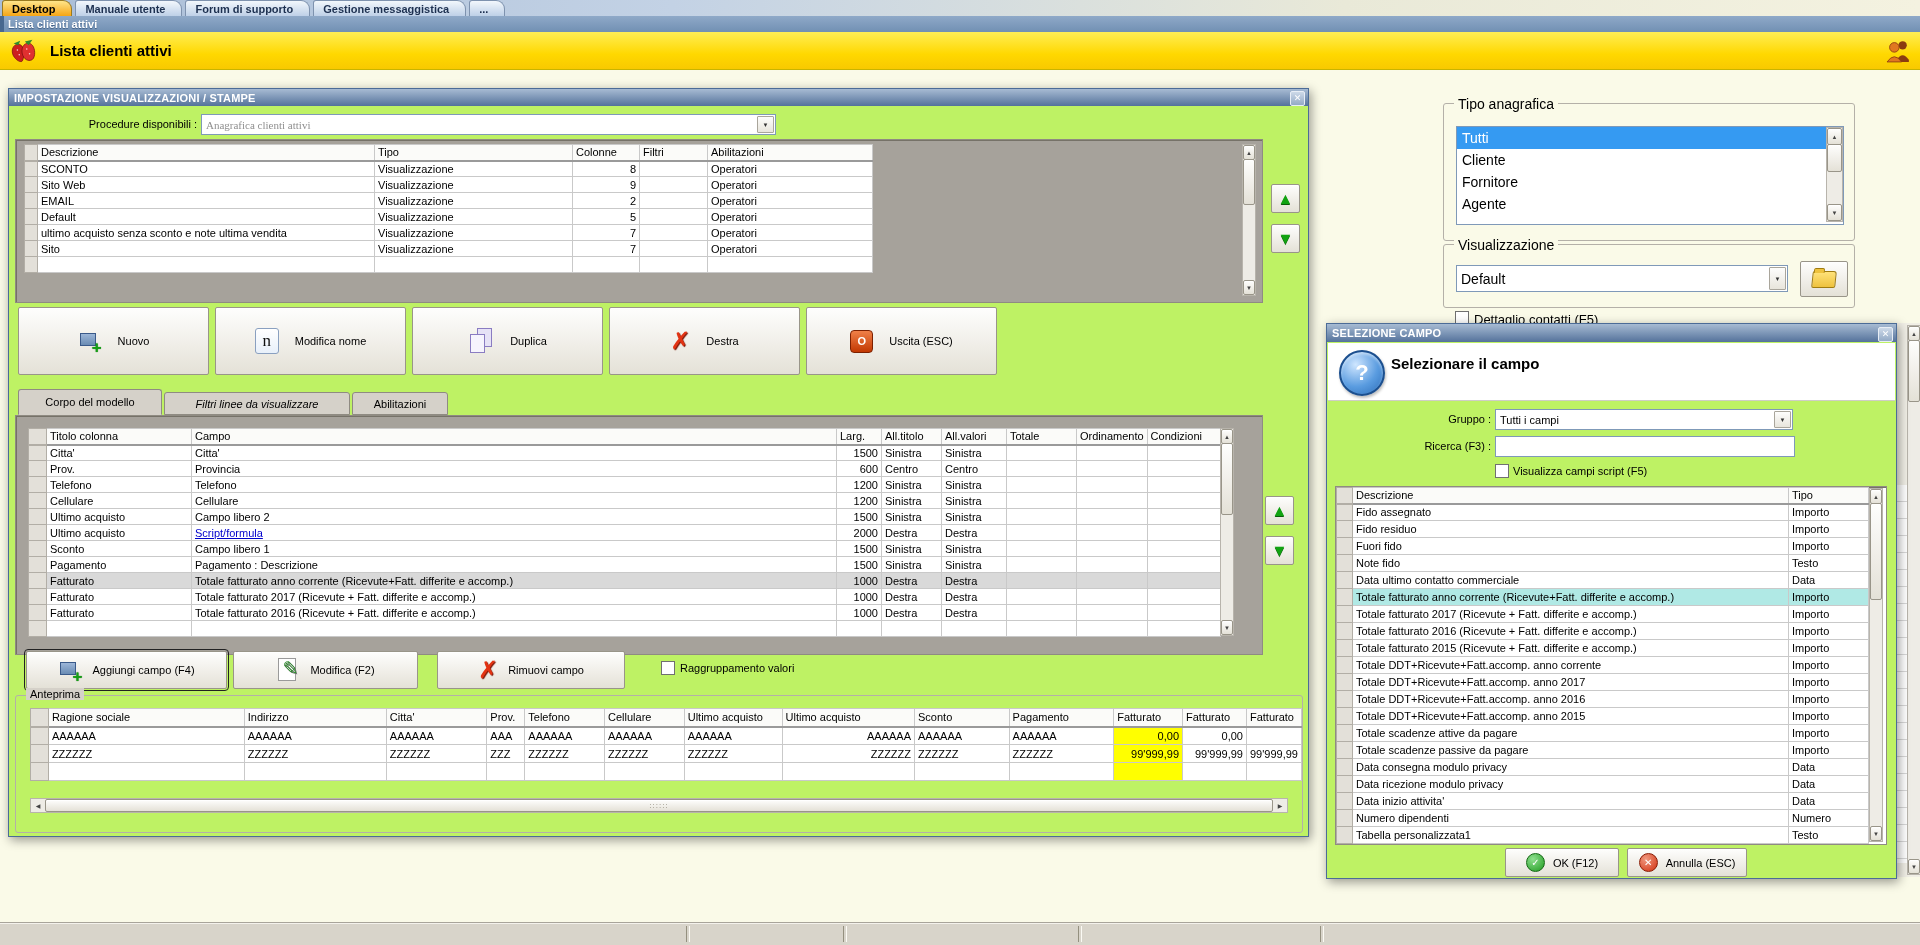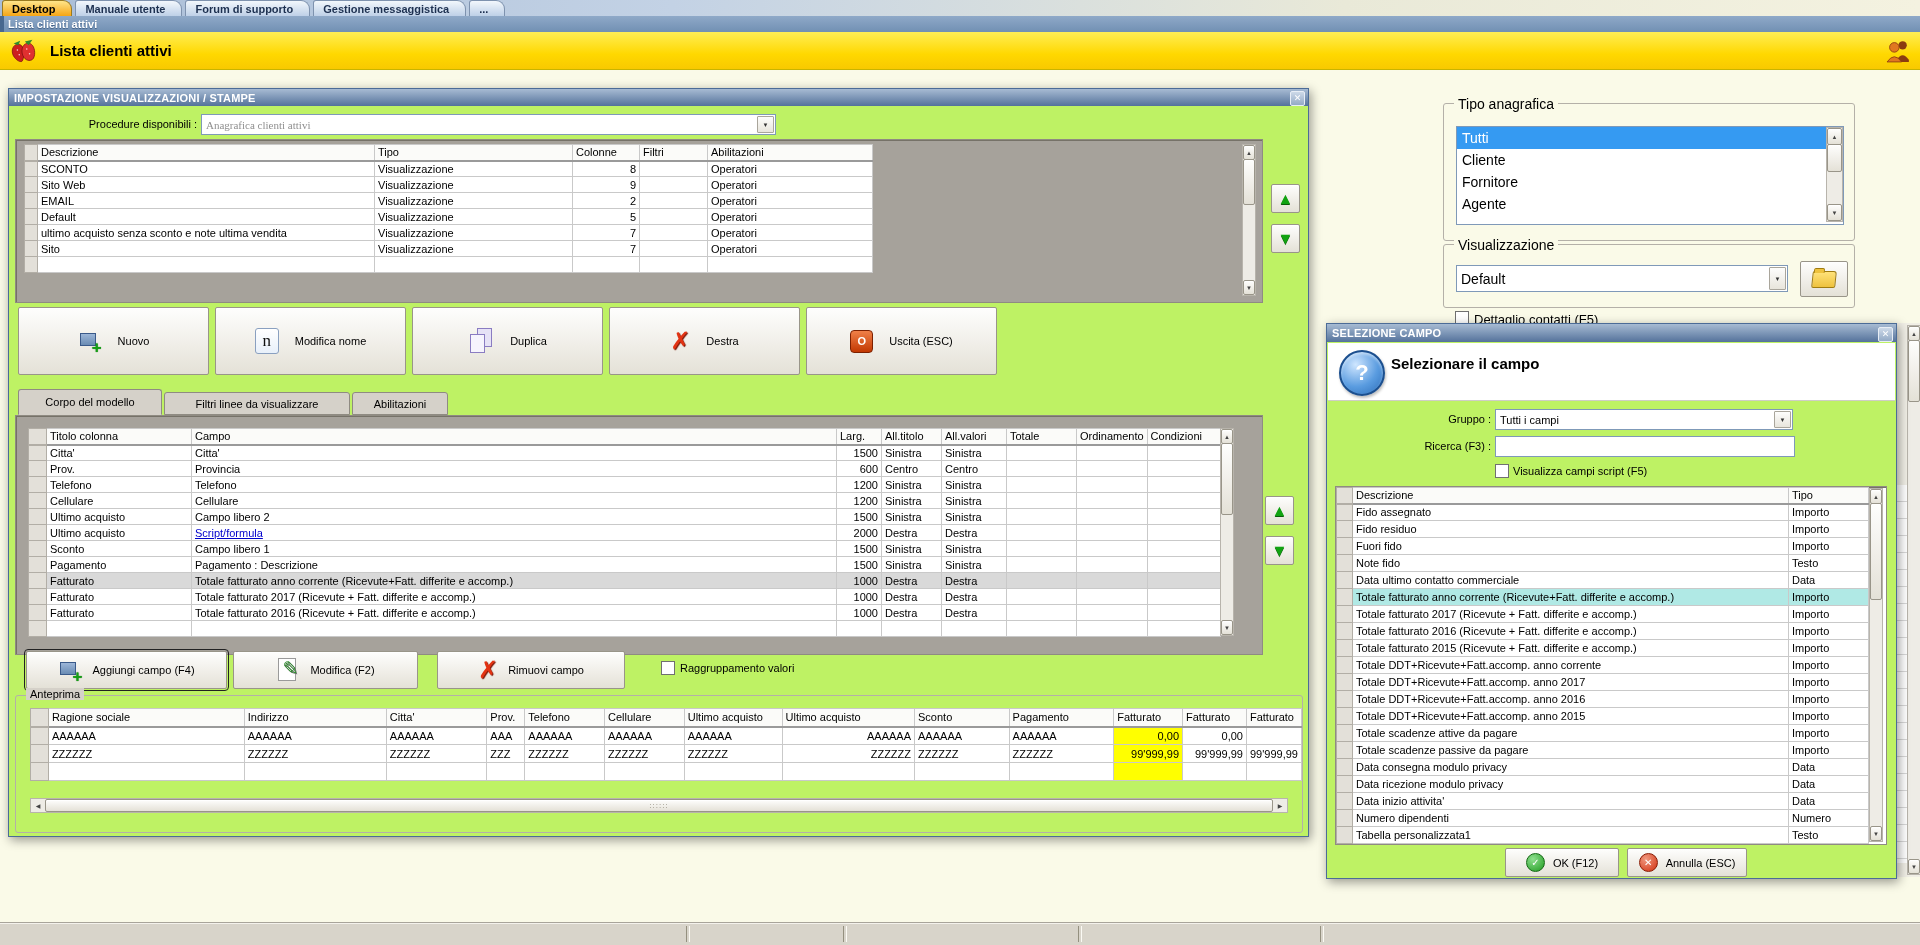--- a/index.html
+++ b/index.html
@@ -264,21 +264,21 @@
       <div class="bigbtn btnface" style="left: 797px;">
         <span class="exitsq">O</span>
         <span>Uscita (ESC)</span>
       </div>
     </div>
 
   <div id="model-tabs" class="abs" style="left:0;top:300px;width:1299px;height:26px;">
       <div class="mtab active" style="left: 9px; width: 144px;">
         <span>Corpo del modello</span>
       </div>
-      <div class="mtab" style="left: 155px; width: 186px;">
+      <div class="mtab" style="left: 155px; width: 186px; font-style: italic;">
         <span>Filtri linee da visualizzare</span>
       </div>
       <div class="mtab" style="left: 343px; width: 96px;">
         <span>Abilitazioni</span>
       </div>
     </div>
 
   <div class="panelgray sunken" id="fields-panel" style="left:6px;top:326px;width:1246px;height:238px;">
     <div id="fields-mount" class="abs" style="left:12px;top:12px;">
         <table class="grid">

